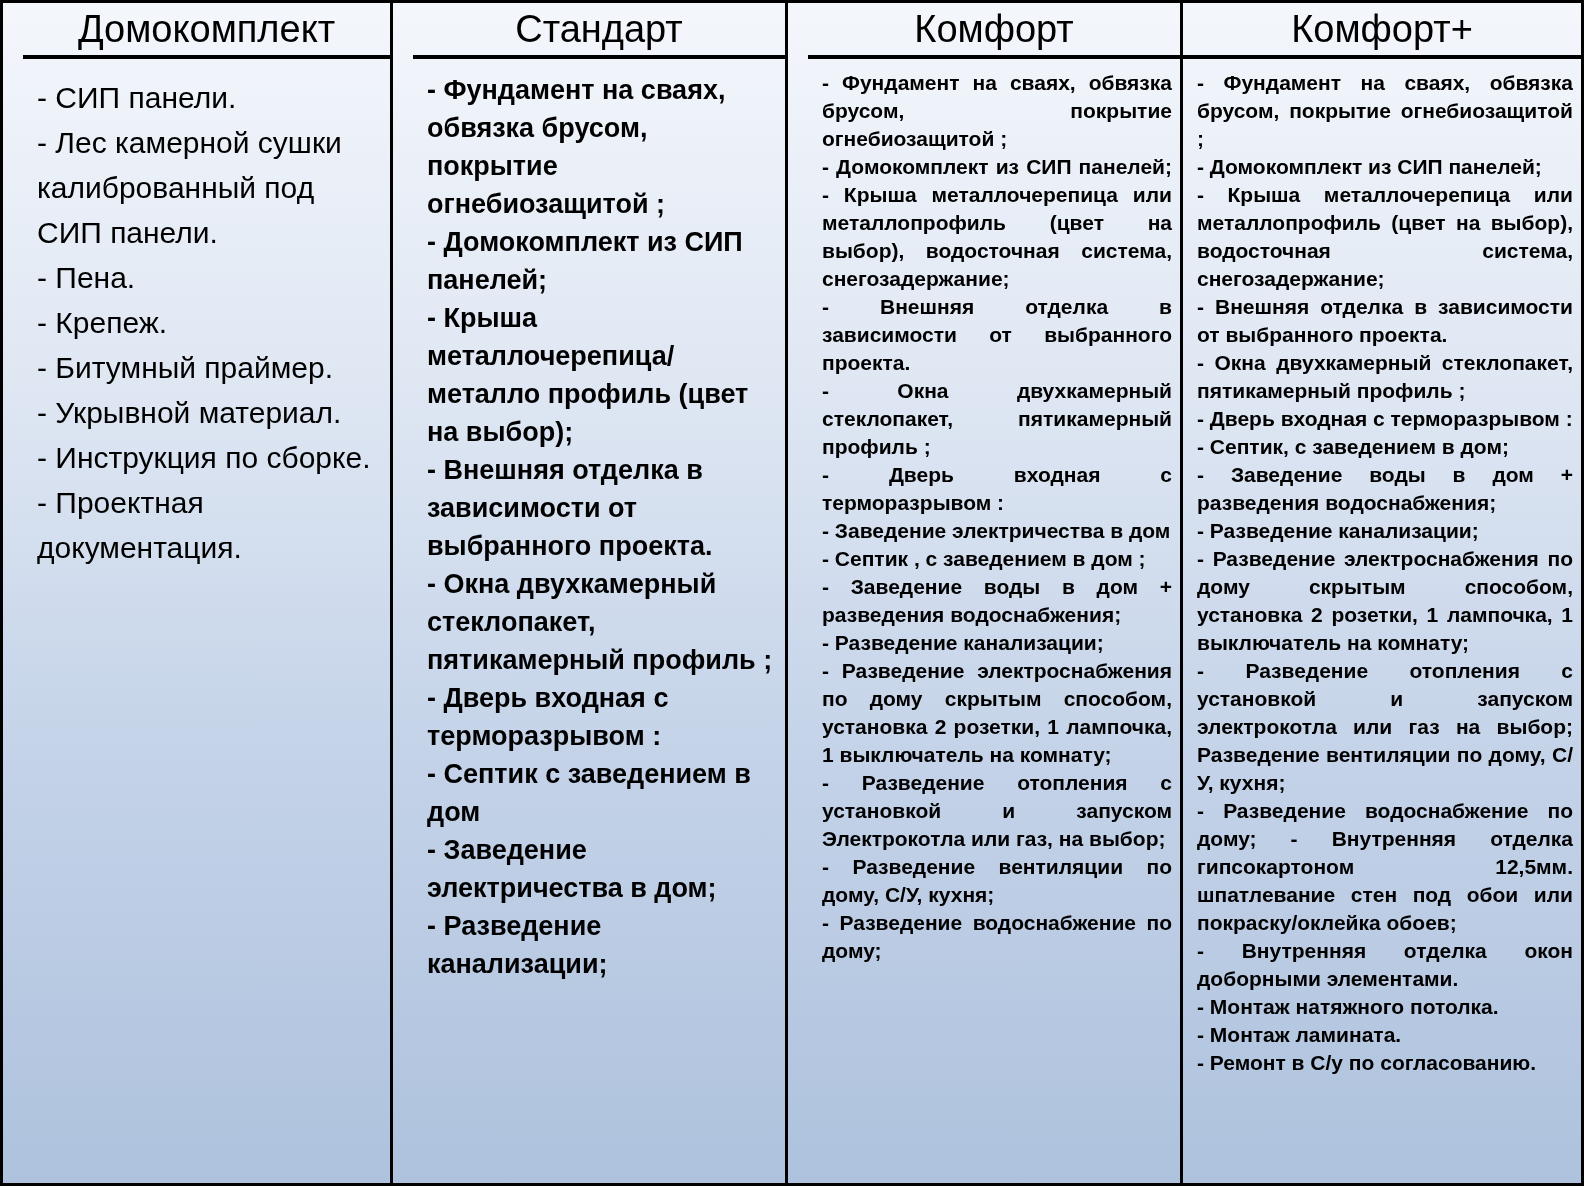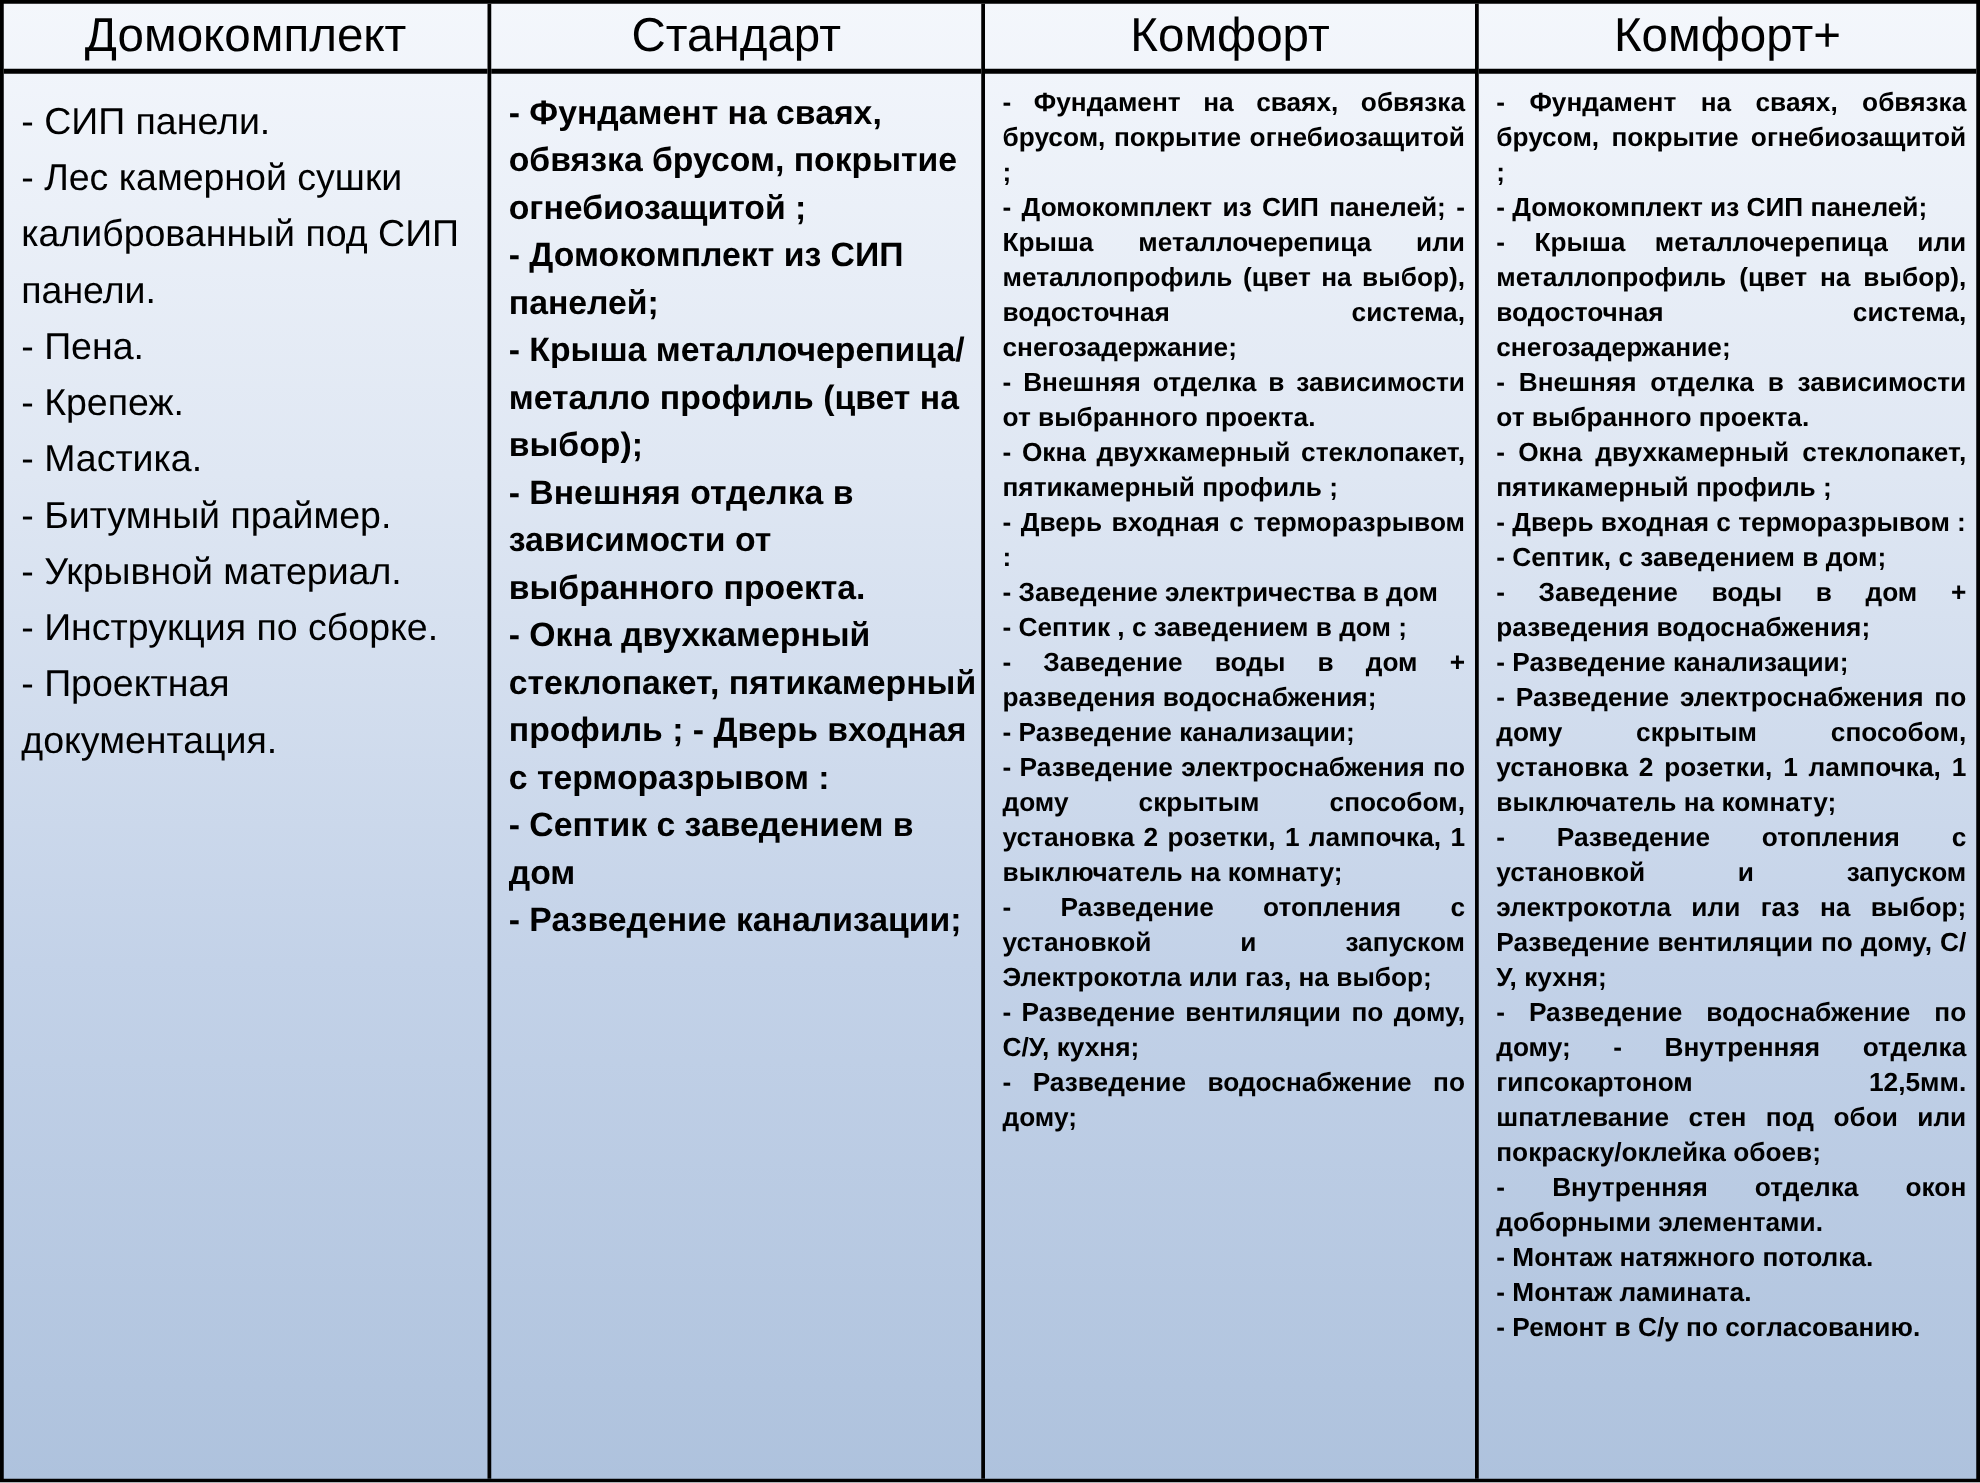--- a/index.html
+++ b/index.html
@@ -15,21 +15,21 @@
     background: linear-gradient(180deg, #f4f7fc 0%, #dfe7f3 32%, #c3d2e8 65%, #aec2dd 100%);
   }
   .comparison-table {
     display: grid;
     grid-template-columns: 390px 395px 395px 1fr;
     width: 100%;
     height: 100%;
     border: 3px solid #000;
   }
   .col { display: flex; flex-direction: column; min-width: 0; }
-  .col:not(:last-child) { border-right: 3px solid #000; }
+  .col:not(:last-child) { border-right: 3px solid #000; padding-left: 20px; }
   .col-header {
     height: 56px;
     flex: 0 0 56px;
     border-bottom: 4px solid #000;
     display: flex;
     align-items: center;
     justify-content: center;
     font-size: 38px;
     line-height: 1;
     font-weight: 400;
@@ -54,37 +54,37 @@
 <div class="page">
   <div class="comparison-table">
 
     <div class="col col1">
       <div class="col-header">Домокомплект</div>
       <div class="col-body">
         <div class="item">- СИП панели.</div>
         <div class="item">- Лес камерной сушки калиброванный под СИП панели.</div>
         <div class="item">- Пена.</div>
         <div class="item">- Крепеж.</div>
-        <div class="item">- Мастика.</div>
         <div class="item">- Битумный праймер.</div>
         <div class="item">- Укрывной материал.</div>
         <div class="item">- Инструкция по сборке.</div>
         <div class="item">- Проектная документация.</div>
       </div>
     </div>
 
     <div class="col col2">
       <div class="col-header">Стандарт</div>
       <div class="col-body">
         <div class="item">- Фундамент на сваях, обвязка брусом, покрытие огнебиозащитой ;</div>
         <div class="item">- Домокомплект из СИП панелей;</div>
         <div class="item">- Крыша металлочерепица/металло профиль (цвет на выбор);</div>
         <div class="item">- Внешняя отделка в зависимости от выбранного проекта.</div>
         <div class="item">- Окна двухкамерный стеклопакет, пятикамерный профиль ; - Дверь входная с терморазрывом :</div>
         <div class="item">- Септик с заведением в дом</div>
+        <div class="item">- Заведение электричества в дом;</div>
         <div class="item">- Разведение канализации;</div>
       </div>
     </div>
 
     <div class="col col3">
       <div class="col-header">Комфорт</div>
       <div class="col-body">
         <div class="item">- Фундамент на сваях, обвязка брусом, покрытие огнебиозащитой ;</div>
         <div class="item">- Домокомплект из СИП панелей; - Крыша металлочерепица или металлопрофиль (цвет на выбор), водосточная система, снегозадержание;</div>
         <div class="item">- Внешняя отделка в зависимости от выбранного проекта.</div>

